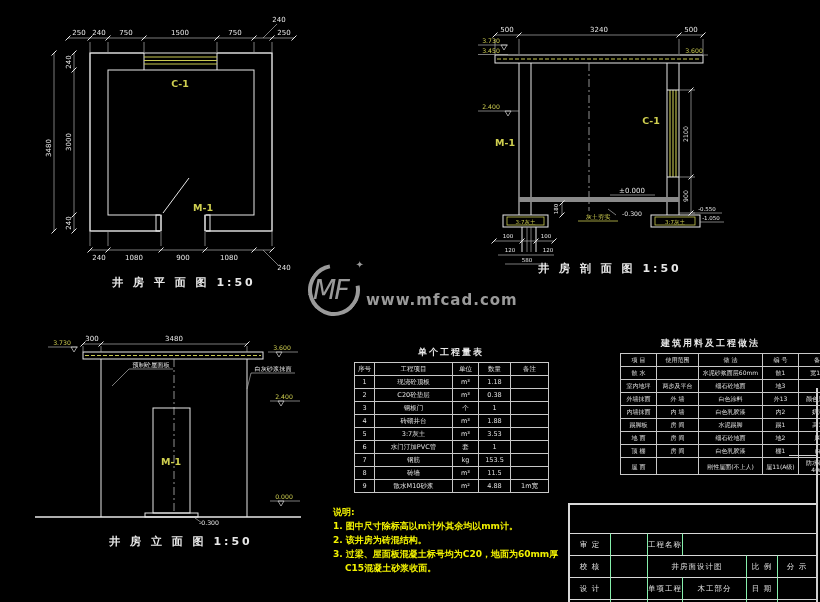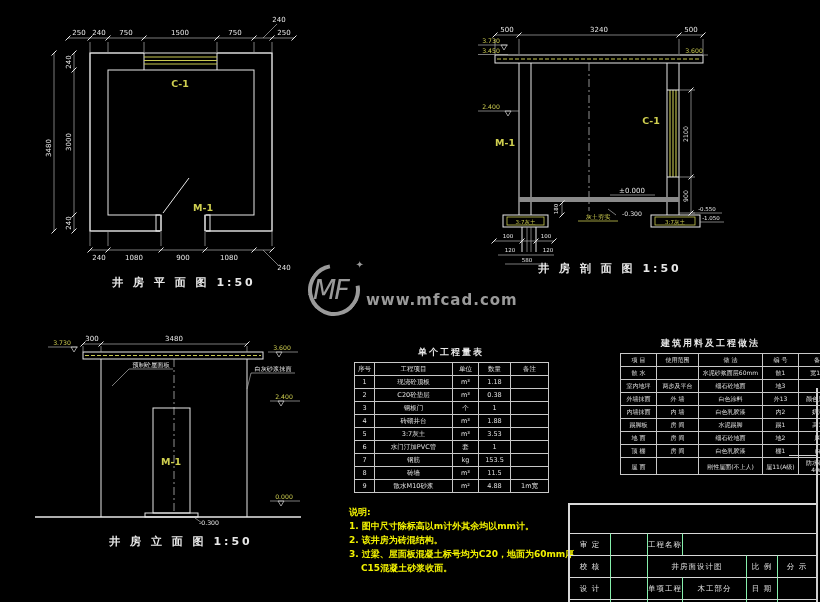--- a/index.html
+++ b/index.html
@@ -21,21 +21,21 @@
   .tri{fill:none;stroke:#d8d8d8;stroke-width:.7;}
   .flr{fill:#8a8a8a;}
   .panel{position:absolute;color:#ddd;}
   .tbl-title{font-size:9px;font-weight:bold;text-align:center;color:#e8e8e8;
              letter-spacing:2px;margin-bottom:3px;}
   table{border-collapse:collapse;table-layout:fixed;width:100%;}
   th,td{border:1px solid #c8c8c8;color:#e0e0e0;font-size:6.5px;text-align:center;
         padding:1px 0;height:10px;font-weight:normal;overflow:hidden;}
   .mtable td,.mtable th{font-size:6px;line-height:1.2;}
   .notes{position:absolute;left:333px;top:506px;width:242px;color:#f2f200;
-         font-size:9px;font-weight:bold;line-height:1.55;margin-left:16px;}
+         font-size:9px;font-weight:bold;line-height:1.55;}
   .notes .item{padding-left:12px;text-indent:-12px;}
   .tblock{position:absolute;left:568px;top:503px;width:250px;height:120px;
           border:2px solid #d8d8d8;display:grid;
           grid-template-columns:40px 37px 35px 64px 31px 1fr;
           grid-template-rows:28px 1fr 1fr 1fr 1fr;
           color:#e0e0e0;font-size:7.5px;box-sizing:border-box;}
   .tb-cell{border-top:1px solid #d8d8d8;border-left:1px solid #86efac;
            display:flex;align-items:center;justify-content:center;
            letter-spacing:1px;overflow:hidden;white-space:nowrap;}
   .tb-cell.nl{border-left:none;} .tb-cell.nt{border-top:none;}

